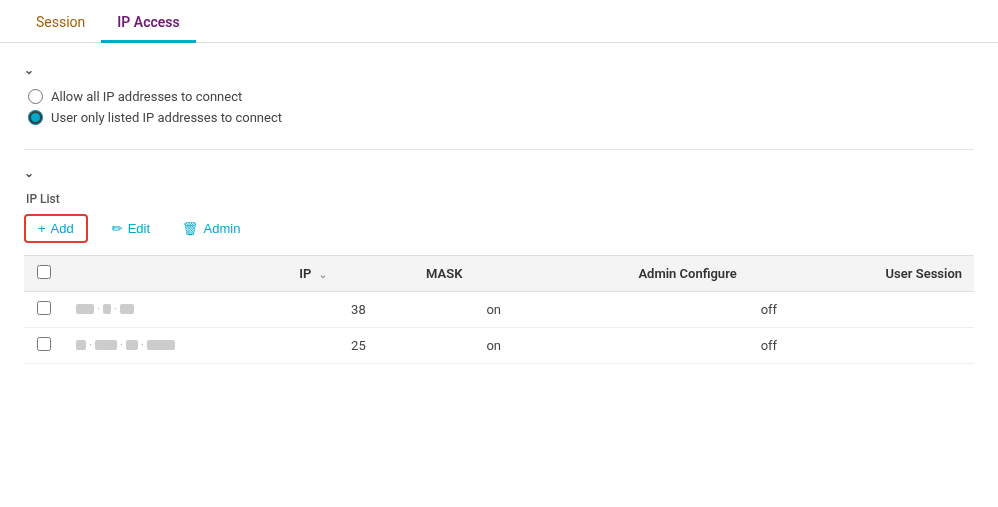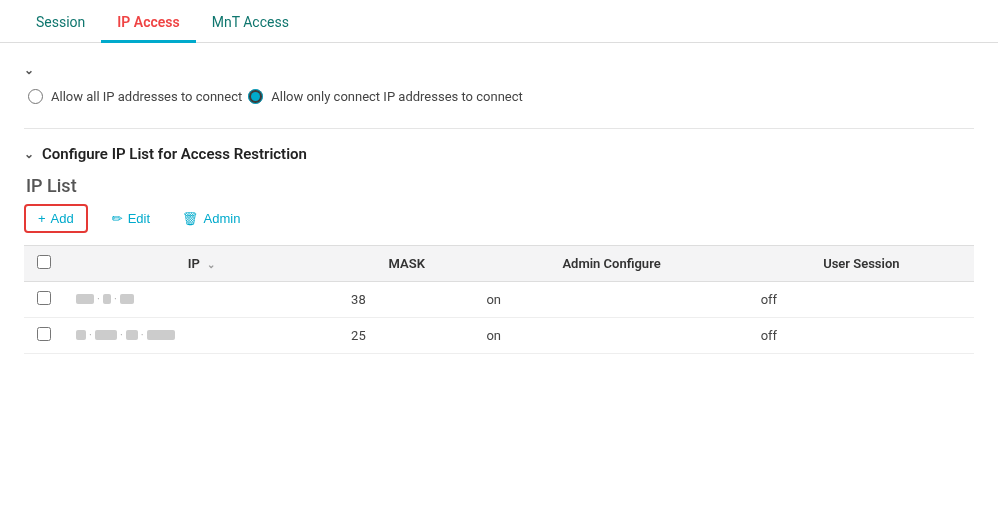--- a/index.html
+++ b/index.html
@@ -15,27 +15,27 @@
     
     .tabs {
       display: flex;
       align-items: flex-end;
       border-bottom: 1px solid #ddd;
       padding: 0 20px;
     }
     .tab {
       padding: 14px 16px 10px;
       cursor: pointer;
-      color: #0f766e;
+      color: #a16207;
       font-size: 14px;
       border-bottom: 3px solid transparent;
       margin-bottom: -1px;
     }
     .tab.active {
-      color: #ef4444;
+      color: #701a75;
       border-bottom: 3px solid #00aacc;
       font-weight: 600;
     }
 
     
     .content {
       padding: 20px 24px;
     }
 
     
@@ -53,21 +53,21 @@
     }
     .chevron {
       color: #555;
       font-size: 12px;
       cursor: pointer;
     }
 
     
     .radio-group {
       display: flex;
-      flex-direction: row;
+      flex-direction: column;
       gap: 6px;
       padding-left: 4px;
     }
     .radio-item {
       display: flex;
       align-items: center;
       gap: 8px;
       font-size: 13px;
       color: #444;
     }
@@ -80,21 +80,21 @@
 
     
     .divider {
       border: none;
       border-top: 1px solid #e5e5e5;
       margin: 16px 0;
     }
 
     
     .ip-list-label {
-      font-size: 18px;
+      font-size: 12px;
       font-weight: 500;
       color: #555;
       margin-bottom: 8px;
       padding-left: 2px;
     }
 
     
     .toolbar {
       display: flex;
       align-items: center;
@@ -129,21 +129,21 @@
     
     .ip-table {
       width: 100%;
       border-collapse: collapse;
       font-size: 13px;
     }
     .ip-table th {
       background: #f4f4f5;
       border-top: 1px solid #ddd;
       border-bottom: 1px solid #ddd;
-      text-align: center;
+      text-align: right;
       padding: 9px 12px;
       font-weight: 600;
       color: #333;
     }
     .ip-table th.checkbox-col {
       width: 40px;
       text-align: center;
     }
     .ip-table td {
       padding: 9px 12px;
@@ -182,47 +182,45 @@
       color: #aaa;
       font-size: 11px;
     }
   </style>
 </head>
 <body>
 
 <div class="tabs">
   <div class="tab">Session</div>
   <div class="tab active">IP Access</div>
-  <div class="tab">MnT Access</div>
 </div>
 
 <div class="content">
 
   <div class="section">
     <div class="section-header">
       <span class="chevron">⌄</span>
     </div>
     <div class="radio-group">
       <label class="radio-item">
         <input type="radio" name="ip-restriction" style="">
         <span>Allow all IP addresses to connect</span>
       </label>
       <label class="radio-item">
         <input type="radio" name="ip-restriction" checked="" style="">
-        <span>Allow only connect IP addresses to connect</span>
+        <span>User only listed IP addresses to connect</span>
       </label>
     </div>
   </div>
 
   <hr class="divider">
 
   <div class="section">
     <div class="section-header">
       <span class="chevron">⌄</span>
-      <span>Configure IP List for Access Restriction</span>
     </div>
 
     <div class="ip-list-label">IP List</div>
 
     <div class="toolbar">
       <button class="btn-add">
         <span>+</span>
         <span>Add</span>
       </button>
       <button class="btn-edit">

